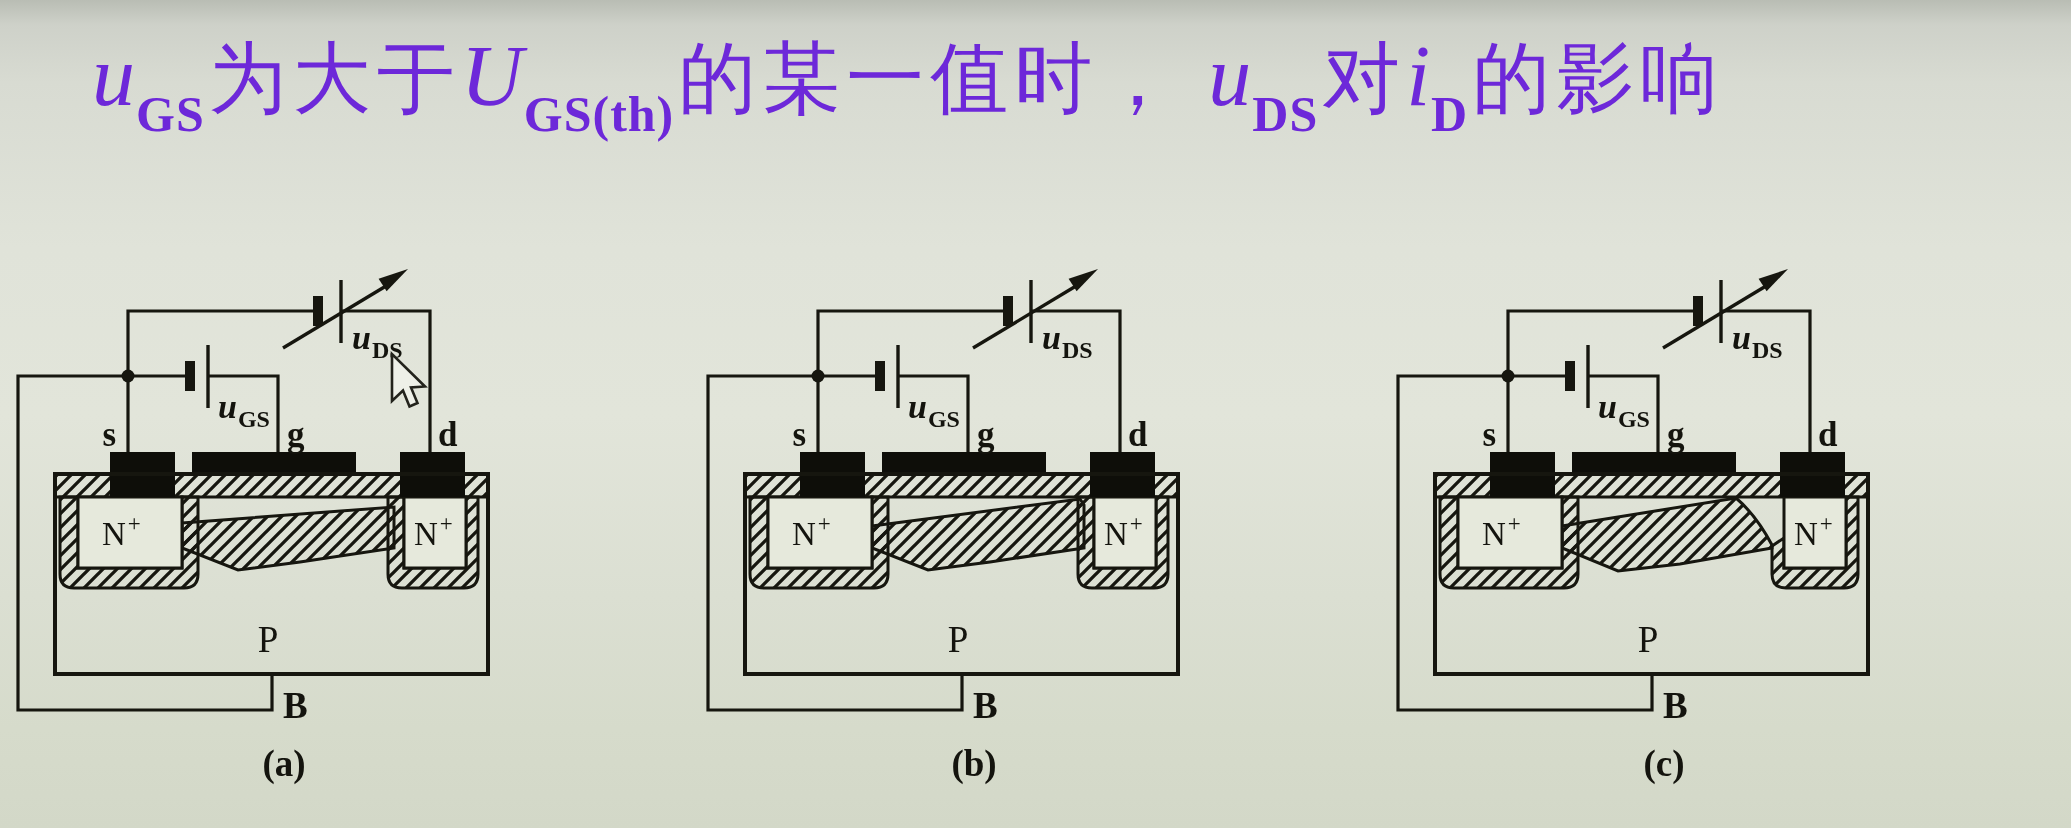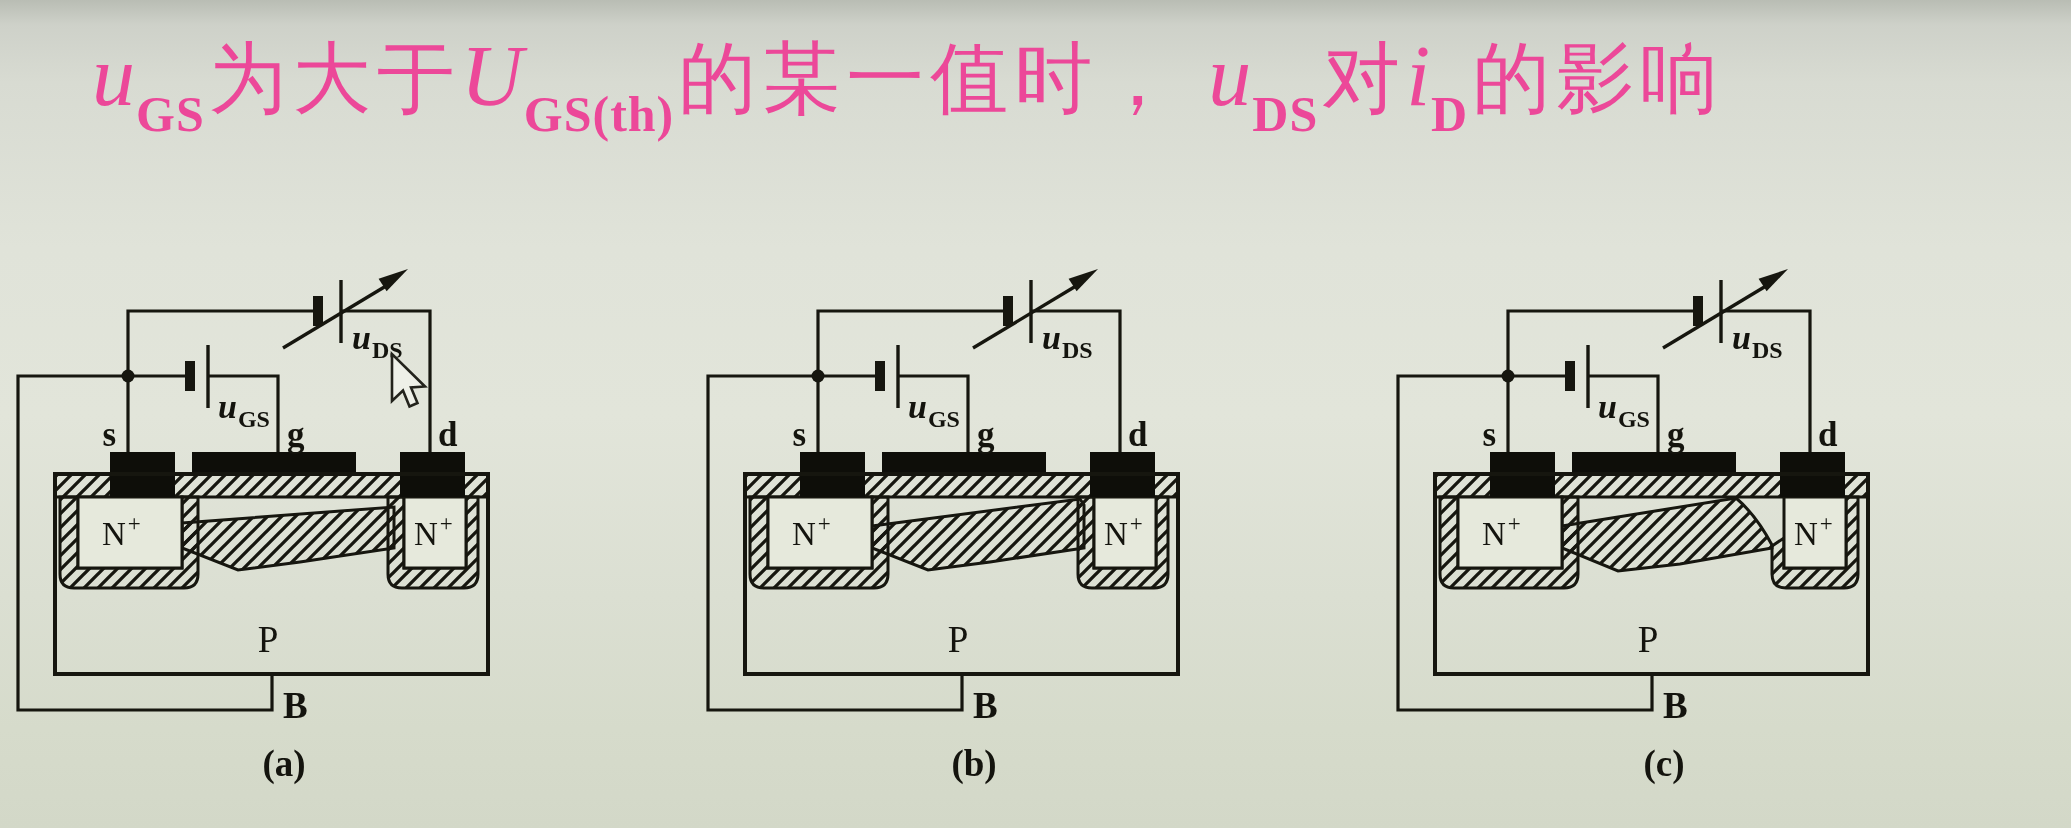--- a/index.html
+++ b/index.html
@@ -3,21 +3,21 @@
 <meta charset="utf-8">
 <style>
   html,body{margin:0;padding:0;}
   body{
     width:2071px;height:828px;overflow:hidden;position:relative;
     background:linear-gradient(180deg,#b9bdb4 0%,#ced1c9 3%,#d8dbd2 10%,#e0e3d9 30%,#e2e5da 50%,#dbdfd2 72%,#d6dbcb 88%,#d3d8c8 100%);
     font-family:"Liberation Serif","DejaVu Serif",serif;
   }
   .title{
     position:absolute;left:92px;top:26px;width:1930px;height:120px;
-    white-space:nowrap;color:#ec4899;
+    white-space:nowrap;color:#6d28d9;
   }
   .title .t-mi{font-style:italic;font-size:86px;font-weight:500;letter-spacing:1px;}
   .title .t-sub{font-size:50px;font-weight:700;vertical-align:-26px;letter-spacing:1px;margin-right:4px;}
   .title .t-cjk{font-size:78px;letter-spacing:6px;font-weight:500;}
   .title .sp-after{margin-right:26px;}
   .row{position:absolute;left:0;top:196px;width:1685px;height:610px;display:flex;}
   .col{width:690px;height:610px;position:relative;}
   svg.device{display:block;width:690px;height:600px;}
   .wire{fill:none;stroke:#16160f;stroke-width:3.2;}
   .outline{fill:none;stroke:#16160f;stroke-width:4;}

